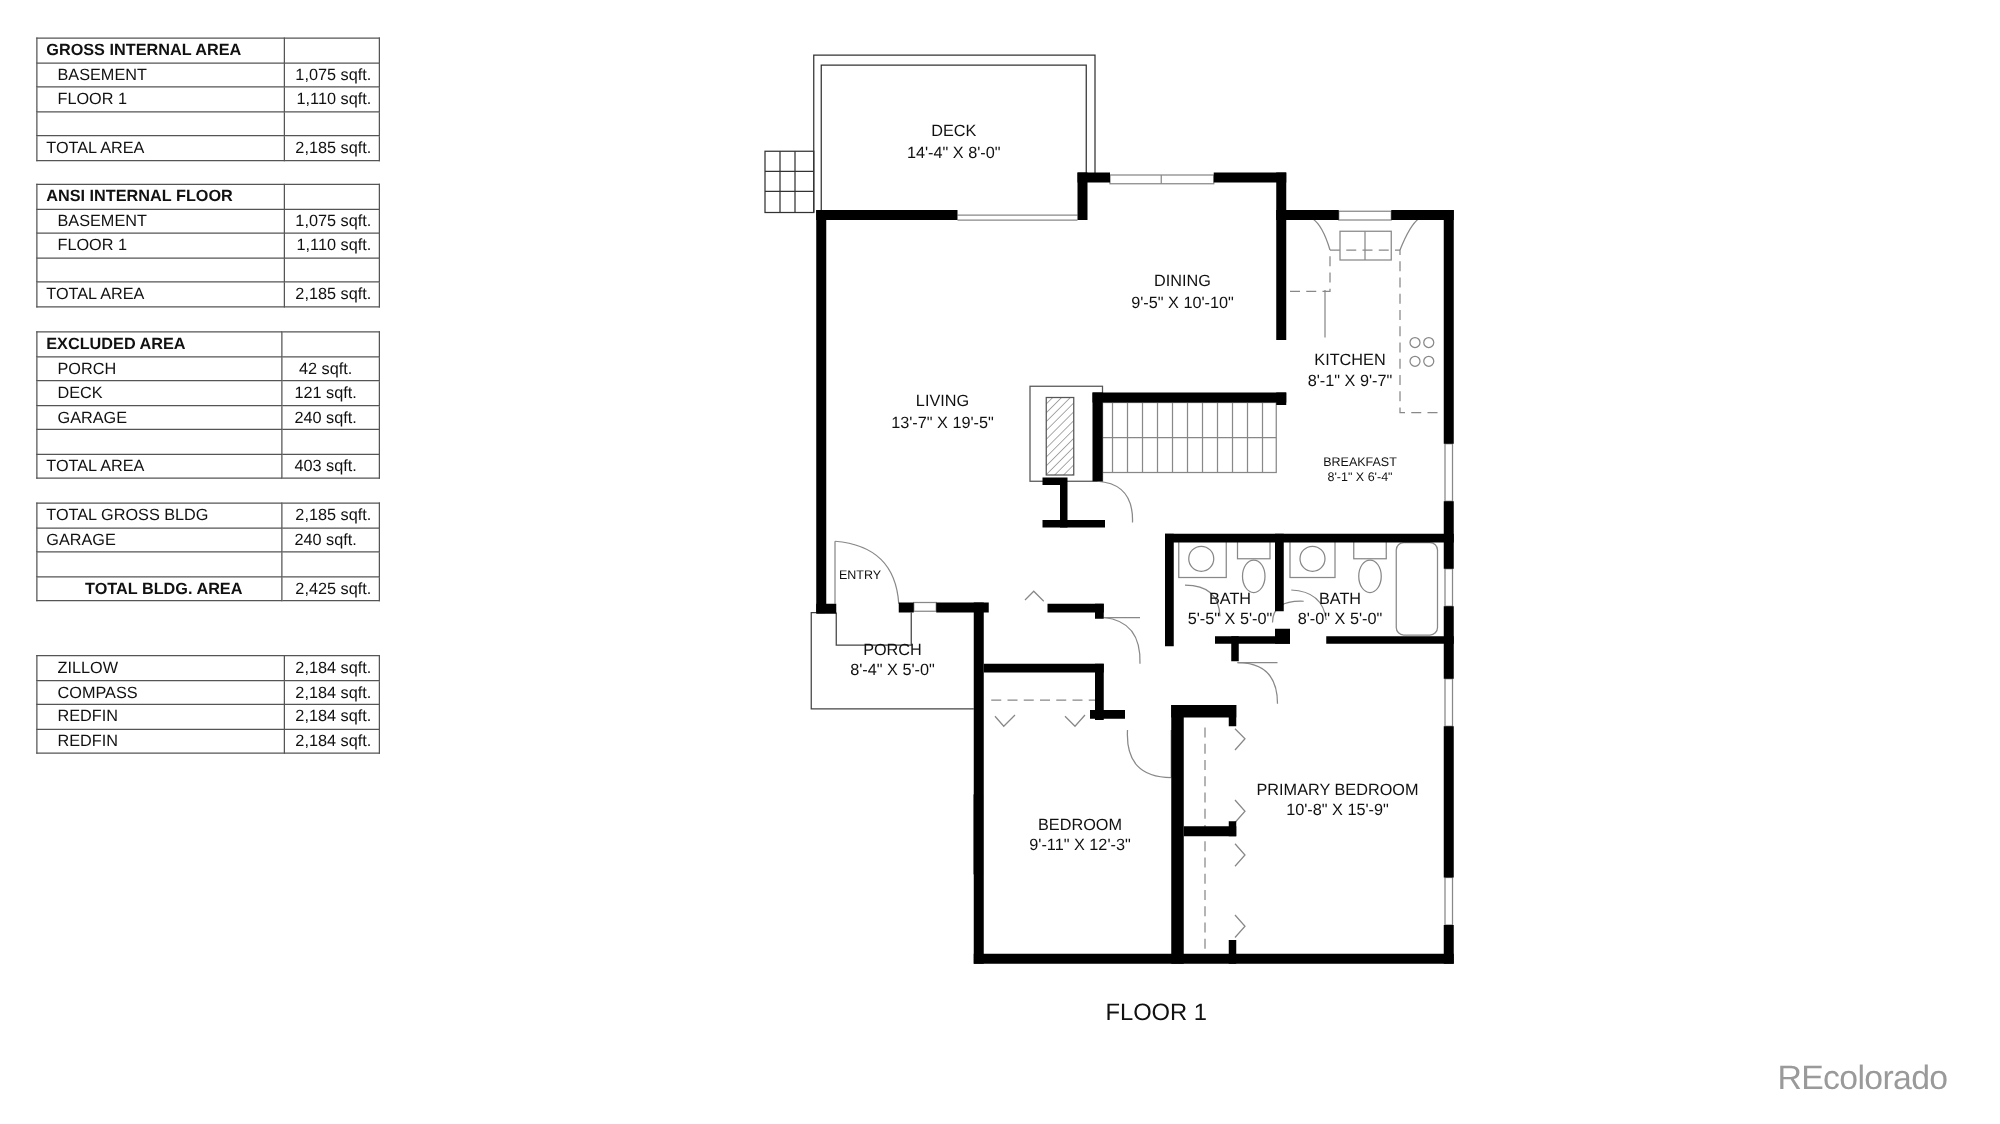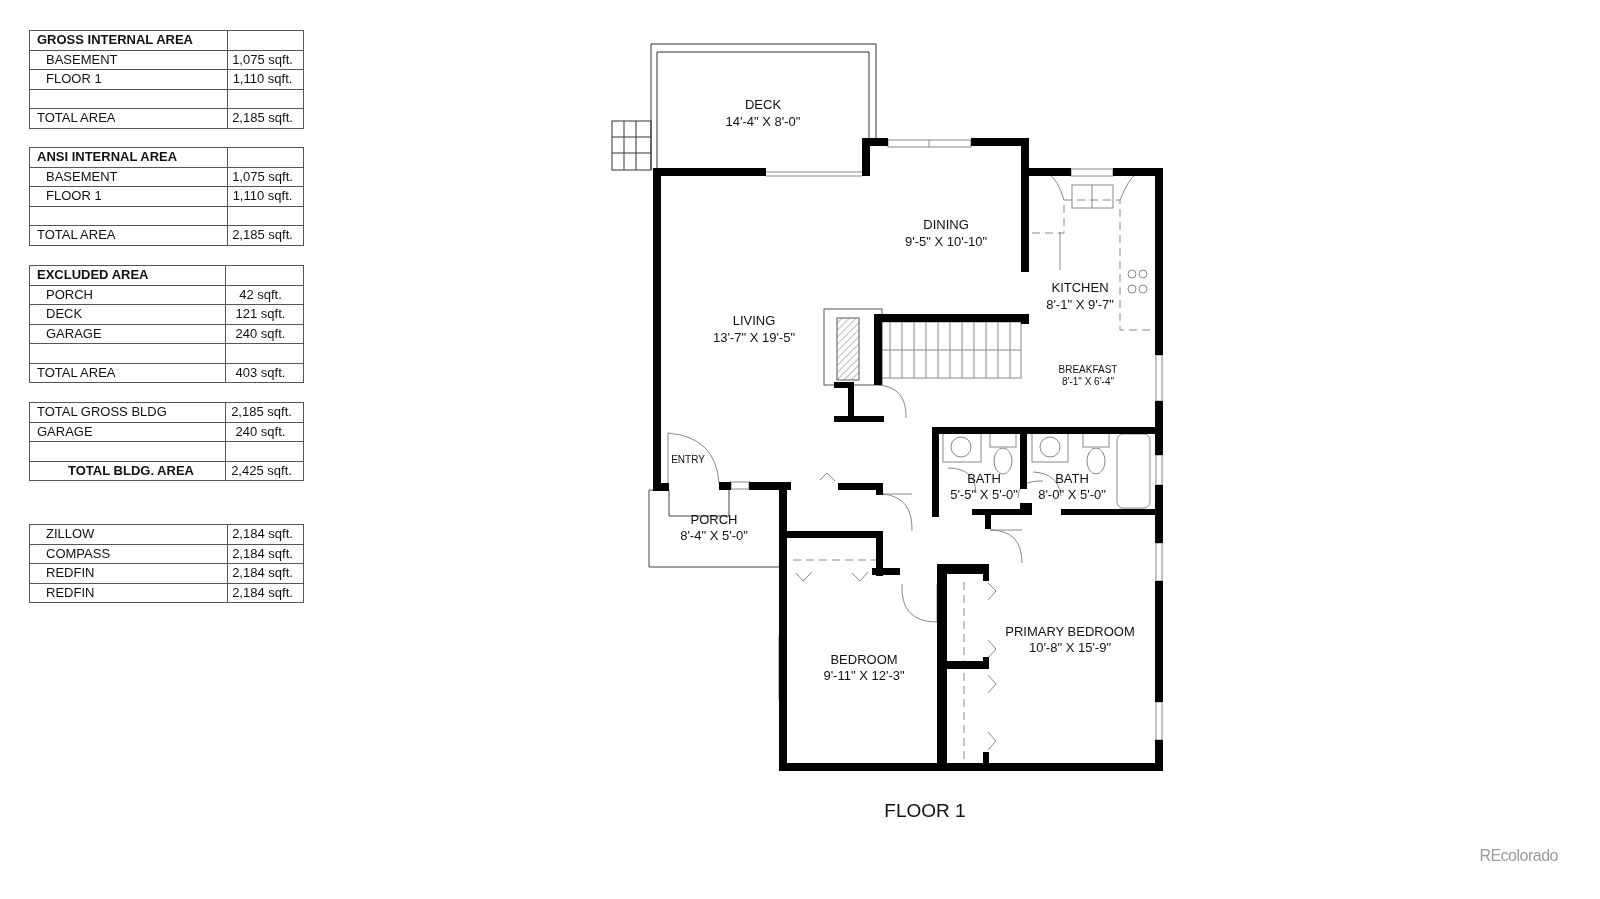--- a/index.html
+++ b/index.html
@@ -1,27 +1,27 @@
 <!DOCTYPE html>
 <html><head>
 <meta charset="utf-8">
 <style>
   html, body { margin:0; padding:0; background:#ffffff; }
   body { width:1600px; height:899px; position:relative; overflow:hidden; font-family:"Liberation Sans", sans-serif; color:#111; }
   .tbl { position:absolute; left:29px; width:275px; border-collapse:collapse; font-size:13px; }
   .tbl td { border:1px solid #555; height:18.5px; padding:0 0 0 7px; line-height:18px; white-space:nowrap;margin-left:28px; }
-  .tbl td.v { width:69px; padding:0 6px 0 0; text-align:center; }
+  .tbl td.v { width:69px; padding:0 6px 0 0; text-align:right; }
   .tbl td.c { width:69px; padding:0 8px 0 0; text-align:center; }
   .tbl td.ind { padding-left:16px; }
   .tbl .hdr td { font-weight:bold; }
   .tbl .bold td.l { font-weight:bold;text-align:center; }
   #plan { position:absolute; left:0; top:0; }
   .lbl { font-family:"Liberation Sans", sans-serif; fill:#111; text-anchor:middle; }
   .title { position:absolute; left:860px; top:800px; width:130px; text-align:center; font-size:19px; }
-  .brand { position:absolute; right:42px; top:847px; font-size:16px; color:#9a9a9a; letter-spacing:-0.5px; }
+  .brand { position:absolute; right:42px; top:847px; font-size:27px; color:#9a9a9a; letter-spacing:-0.5px; }
 </style>
 </head>
 <body>
 
 <table class="tbl" style="top:30px">
   <tbody>
       <tr class="hdr">
         <td>GROSS INTERNAL AREA</td>
         <td class="v"></td>
       </tr>
@@ -40,21 +40,21 @@
   <tr>
         <td>TOTAL AREA</td>
         <td class="v">2,185 sqft.</td>
       </tr>
 </tbody>
   </table>
 
 <table class="tbl" style="top:147px">
   <tbody>
       <tr class="hdr">
-        <td>ANSI INTERNAL AREA</td>
+        <td>ANSI INTERNAL FLOOR</td>
         <td class="v"></td>
       </tr>
   <tr>
         <td class="ind">BASEMENT</td>
         <td class="v">1,075 sqft.</td>
       </tr>
   <tr>
         <td class="ind">FLOOR 1</td>
         <td class="v">1,110 sqft.</td>
       </tr>

